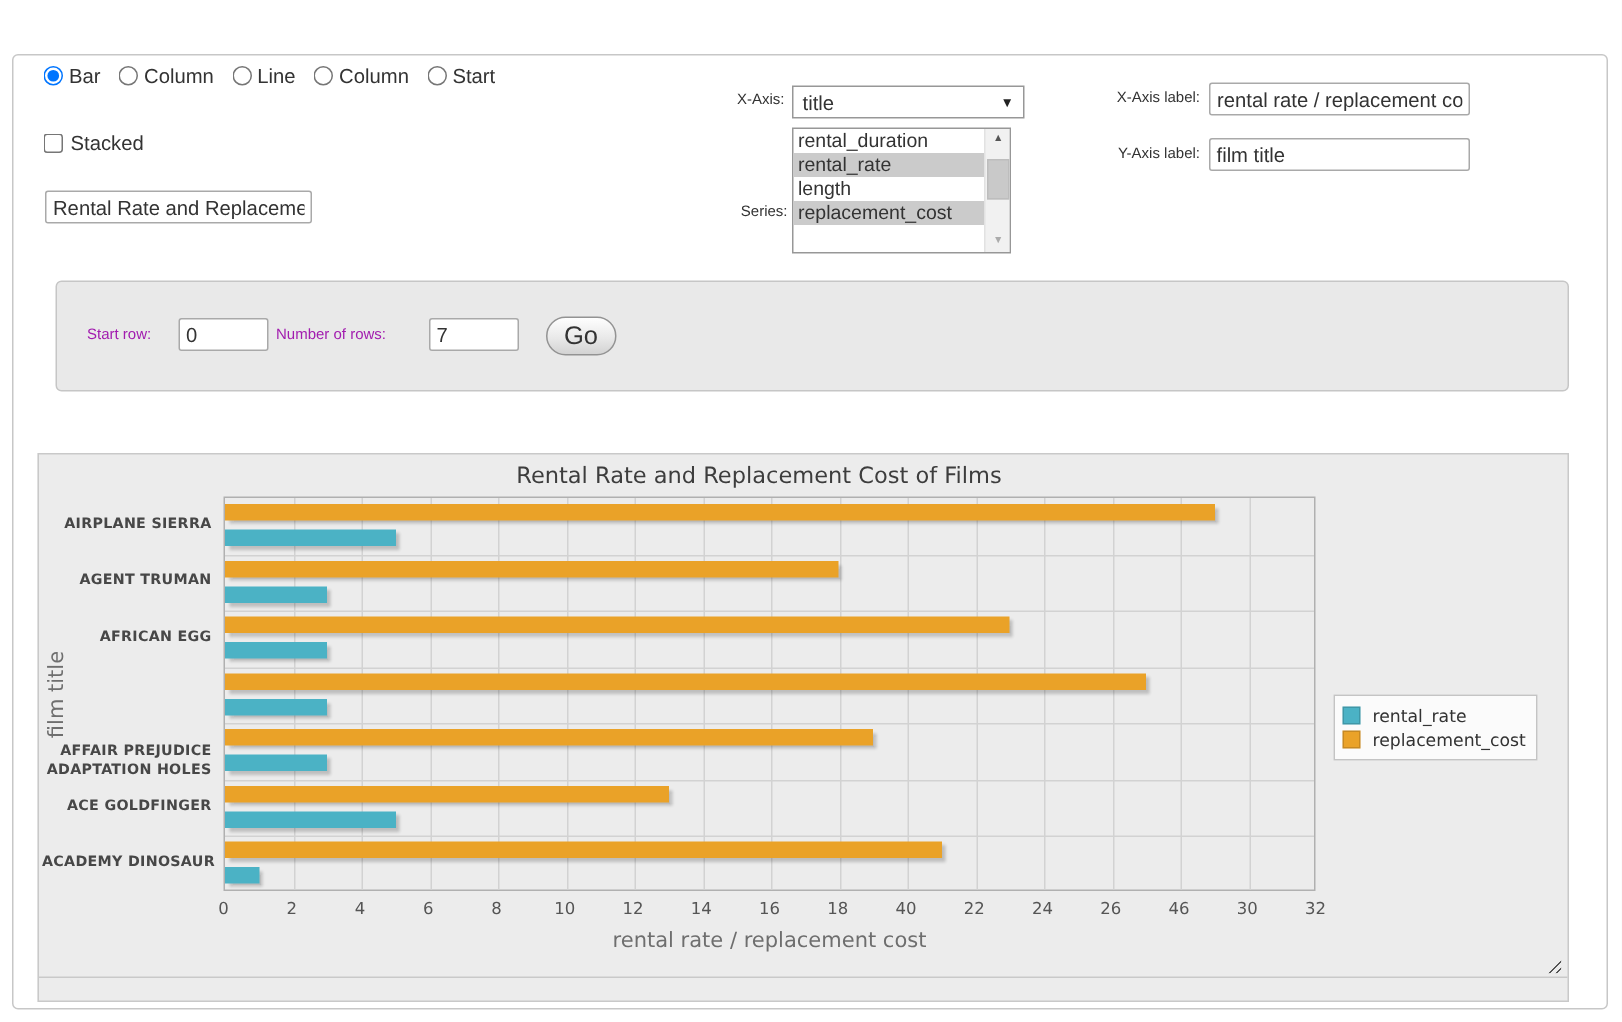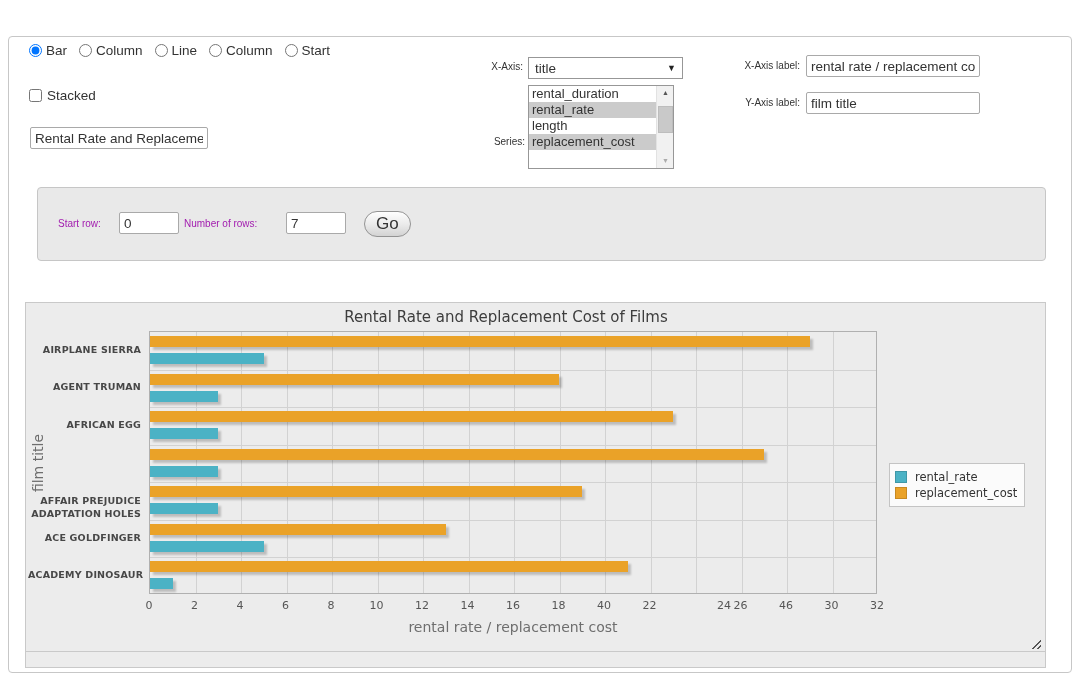--- a/index.html
+++ b/index.html
@@ -209,21 +209,21 @@
         <div class="xtick" style="left: 198px;">4</div>
         <div class="xtick" style="left: 243.5px;">6</div>
         <div class="xtick" style="left: 289px;">8</div>
         <div class="xtick" style="left: 334.5px;">10</div>
         <div class="xtick" style="left: 380px;">12</div>
         <div class="xtick" style="left: 425.5px;">14</div>
         <div class="xtick" style="left: 471px;">16</div>
         <div class="xtick" style="left: 516.5px;">18</div>
         <div class="xtick" style="left: 562px;">40</div>
         <div class="xtick" style="left: 607.5px;">22</div>
-        <div class="xtick" style="left: 682px;">24</div>
+        <div class="xtick" style="left: 653px;">24</div>
         <div class="xtick" style="left: 698.5px;">26</div>
         <div class="xtick" style="left: 744px;">46</div>
         <div class="xtick" style="left: 789.5px;">30</div>
         <div class="xtick" style="left: 835px;">32</div>
       </div>
     <div id="x-axis-title">rental rate / replacement cost</div>
     <div id="chart-legend">
         <div class="leg-row">
           <div class="leg-swatch" style="background: rgb(75, 178, 197);"></div>
           <div class="leg-text">rental_rate</div>

